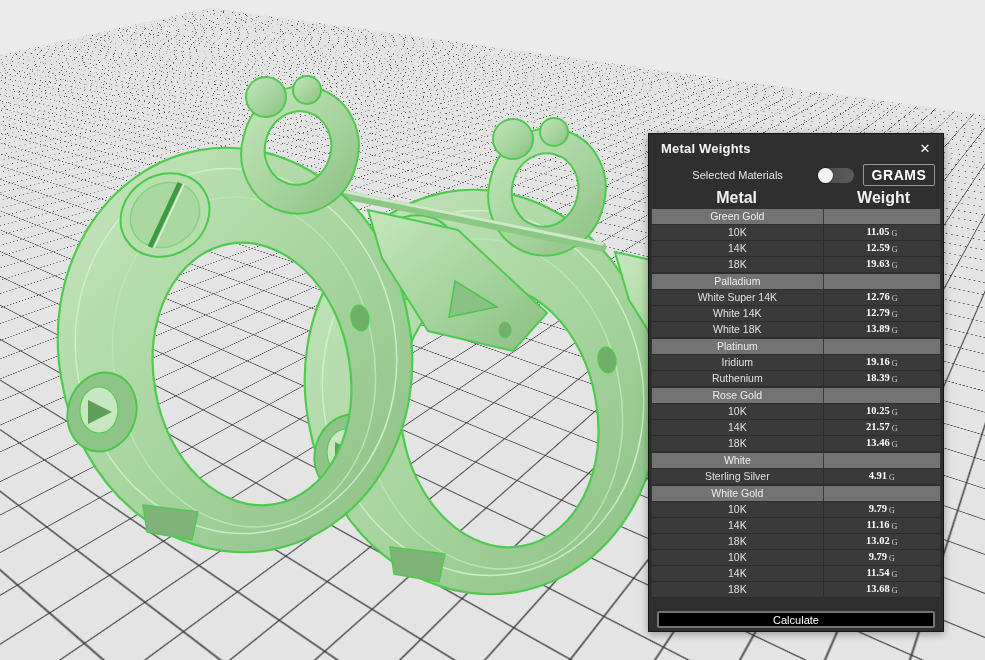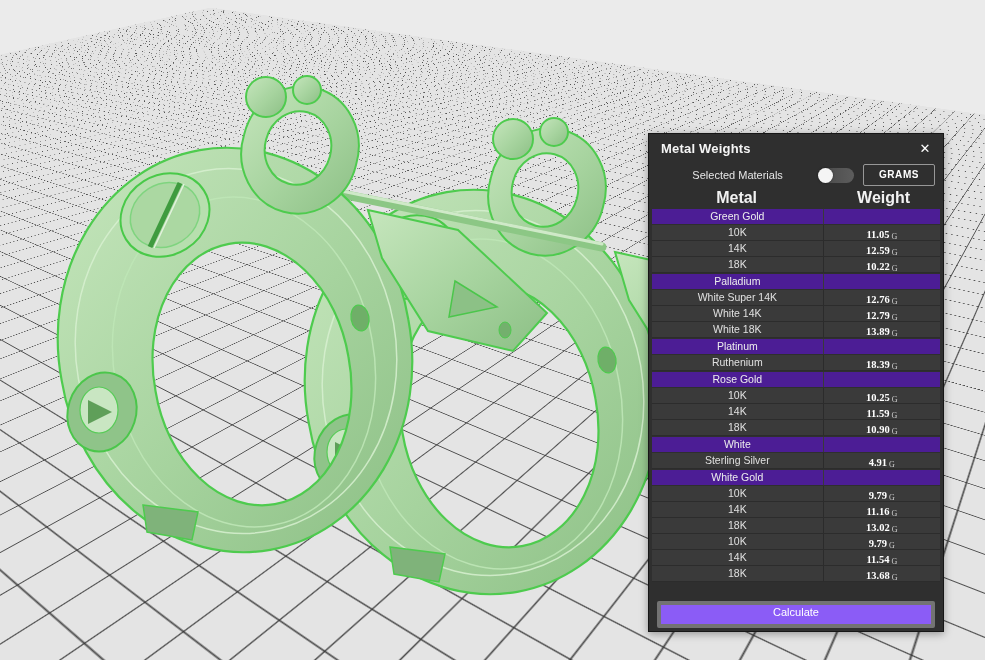--- a/index.html
+++ b/index.html
@@ -34,39 +34,39 @@
   #close-btn { position:absolute; top:7px; right:10px; width:16px; height:16px; line-height:16px;
     text-align:center; font-size:13px; color:#fff; cursor:pointer; }
   #controls-row { display:flex; align-items:center; height:24px; margin-top:4px; padding:0 8px; }
   #selected-materials-label { width:58%; text-align:center; font-size:11px; color:#e6e6e6; }
   #toggle { position:relative; width:36px; height:15px; border-radius:8px;
     background:linear-gradient(90deg,#484848,#5d5d5d); flex:0 0 auto; cursor:pointer; }
   #toggle-knob { position:absolute; left:0px; top:0px; width:15px; height:15px; border-radius:50%;
     background:#f5f5f5; box-shadow:0 0 2px rgba(0,0,0,.5); }
   #controls-spacer { flex:1; }
   #unit-btn { width:72px; height:22px; border:1px solid #979797; border-radius:2px; background:#2f2f2f;
-    color:#fff; font-size:10px; font-weight:bold; letter-spacing:.6px; text-align:center; line-height:20px; cursor:pointer; }
+    color:#fff; font-size:14px; font-weight:bold; letter-spacing:.6px; text-align:center; line-height:20px; cursor:pointer; }
   #col-header { display:flex; height:21px; align-items:center; }
   .col-h { font-size:16px; font-weight:bold; color:#f2f2f2; text-align:center; }
   #col-metal { width:59.6%; } #col-weight { flex:1; }
 
   #metal-weight-table { margin:0 3px; }
-  .gband { display:flex; height:15px; background:#4c1d95; margin:1px 0;flex-direction:column; }
+  .gband { display:flex; height:15px; background:#737373; margin:1px 0;flex-direction:column; }
   .g-l { width:59.6%; text-align:center; font-size:10.5px; line-height:15px; color:#ededed;
     border-right:1px solid #3a3a3a; }
   .g-r { flex:1; }
-  .trow { display:flex; height:16px; background:#3a3a3a; border-bottom:1px solid #2c2c2c; }
+  .trow { display:flex; height:16px; background:#3a3a3a; border-bottom:1px solid #2c2c2c;align-items:flex-end; }
   .t-l { width:59.6%; text-align:center; font-size:10.5px; line-height:15px; color:#e0e0e0;
     border-right:1px solid rgba(0,0,0,0.25); }
   .t-r { flex:1; text-align:center; line-height:15px;font-family:Liberation Serif, serif; }
   .val { font-size:10.5px; font-weight:bold; color:#ffffff; }
   .unit { font-size:8px; color:#cfcfcf; margin-left:2px; position:relative; top:1px; }
 
-  #calc-btn { position:absolute; left:8px; right:8px; bottom:3px; height:27px;
-    border:4px solid #737373; border-radius:2px; background:#8b5cf6; color:#fff;
+  #calc-btn { position:absolute; left:8px; right:8px; bottom:3px; height:17px;
+    border:2px solid #737373; border-radius:2px; background:#000000; color:#fff;
     font-size:11px; text-align:center; line-height:15px; cursor:pointer; }
 </style>
 </head>
 <body>
 
 <div id="viewport">
 
   <div id="groundwrap">
     <div id="plane"></div>
   </div>
@@ -150,21 +150,21 @@
         <div class="trow">
           <div class="t-l">10K</div>
           <div class="t-r"><span class="val">11.05</span><span class="unit">G</span></div>
         </div>
         <div class="trow">
           <div class="t-l">14K</div>
           <div class="t-r"><span class="val">12.59</span><span class="unit">G</span></div>
         </div>
         <div class="trow">
           <div class="t-l">18K</div>
-          <div class="t-r"><span class="val">10.22</span><span class="unit">G</span></div>
+          <div class="t-r"><span class="val">19.63</span><span class="unit">G</span></div>
         </div>
         <div class="gband">
           <div class="g-l">Palladium</div>
           <div class="g-r"></div>
         </div>
         <div class="trow">
           <div class="t-l">White Super 14K</div>
           <div class="t-r"><span class="val">12.76</span><span class="unit">G</span></div>
         </div>
         <div class="trow">
@@ -173,38 +173,42 @@
         </div>
         <div class="trow">
           <div class="t-l">White 18K</div>
           <div class="t-r"><span class="val">13.89</span><span class="unit">G</span></div>
         </div>
         <div class="gband">
           <div class="g-l">Platinum</div>
           <div class="g-r"></div>
         </div>
         <div class="trow">
+          <div class="t-l">Iridium</div>
+          <div class="t-r"><span class="val">19.16</span><span class="unit">G</span></div>
+        </div>
+        <div class="trow">
           <div class="t-l">Ruthenium</div>
           <div class="t-r"><span class="val">18.39</span><span class="unit">G</span></div>
         </div>
         <div class="gband">
           <div class="g-l">Rose Gold</div>
           <div class="g-r"></div>
         </div>
         <div class="trow">
           <div class="t-l">10K</div>
           <div class="t-r"><span class="val">10.25</span><span class="unit">G</span></div>
         </div>
         <div class="trow">
           <div class="t-l">14K</div>
-          <div class="t-r"><span class="val">11.59</span><span class="unit">G</span></div>
-        </div>
-        <div class="trow">
-          <div class="t-l">18K</div>
-          <div class="t-r"><span class="val">10.90</span><span class="unit">G</span></div>
+          <div class="t-r"><span class="val">21.57</span><span class="unit">G</span></div>
+        </div>
+        <div class="trow">
+          <div class="t-l">18K</div>
+          <div class="t-r"><span class="val">13.46</span><span class="unit">G</span></div>
         </div>
         <div class="gband">
           <div class="g-l">White</div>
           <div class="g-r"></div>
         </div>
         <div class="trow">
           <div class="t-l">Sterling Silver</div>
           <div class="t-r"><span class="val">4.91</span><span class="unit">G</span></div>
         </div>
         <div class="gband">

